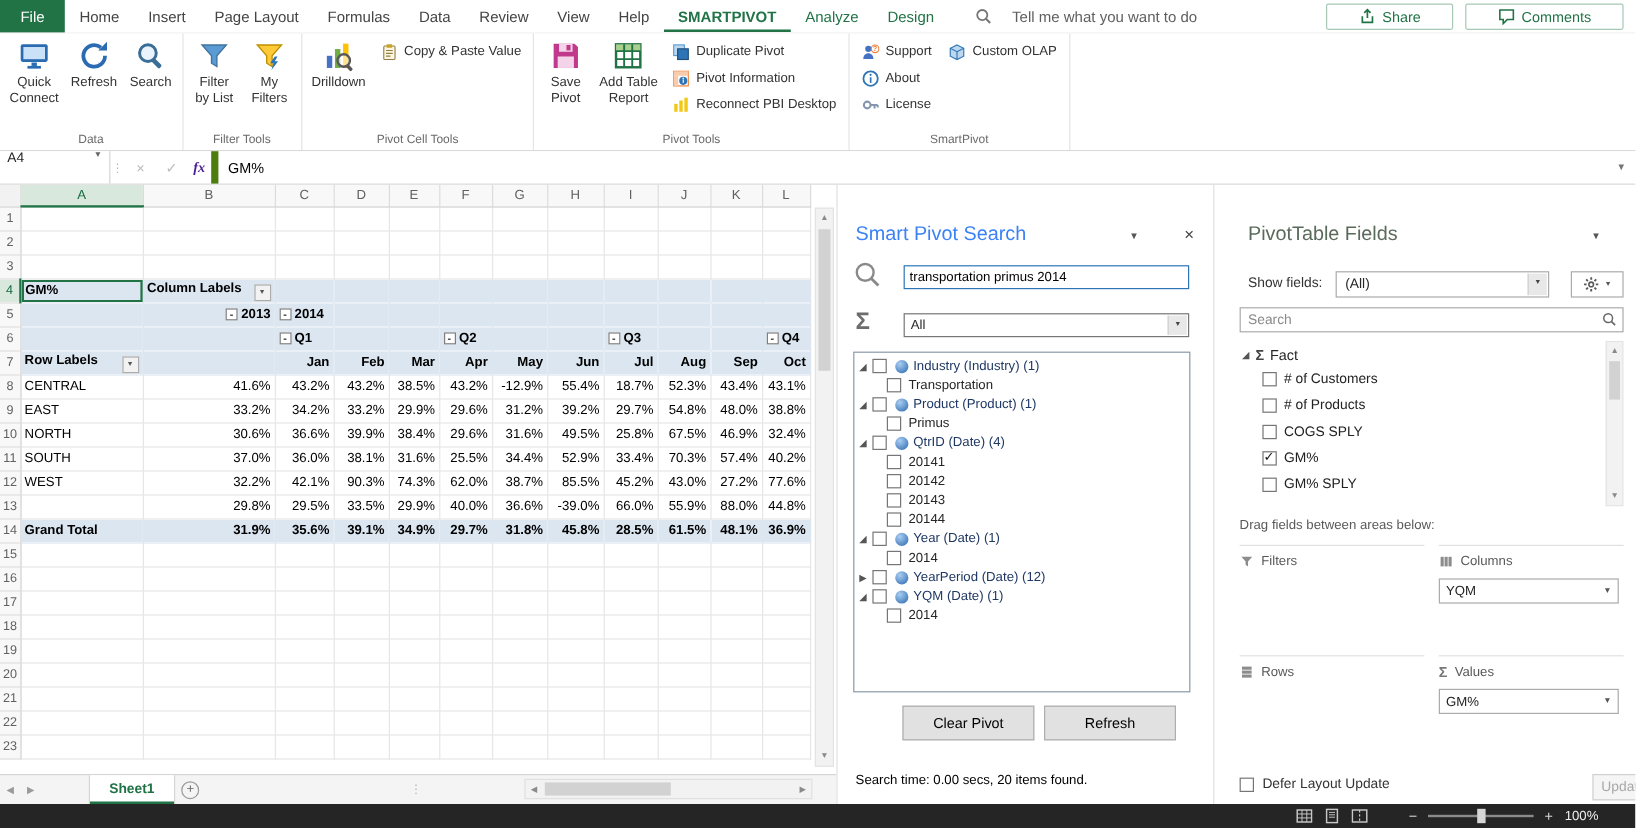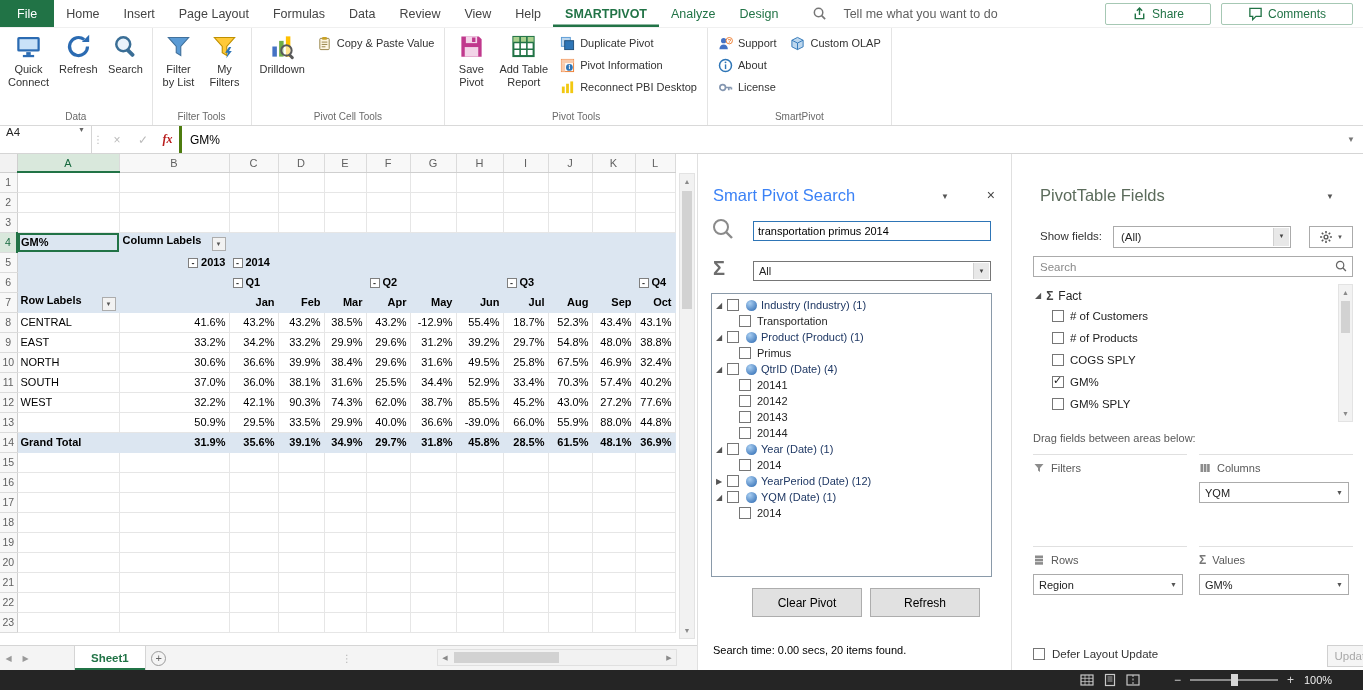--- a/index.html
+++ b/index.html
@@ -33,21 +33,21 @@
   .rbtn-small{display:flex;align-items:center;gap:5px;height:20px;padding:0 5px;font-size:11px;color:#333;white-space:nowrap}
   .rbtn-small .ic-sm svg{width:15px;height:15px}
 
   
   .fbar{position:absolute;top:126px;left:0;right:0;height:28px;background:#fff;border-bottom:1px solid #D5D5D5;display:flex;align-items:stretch}
   .namebox{width:92px;border-right:1px solid #D5D5D5;display:flex;align-items:flex-start;padding:0 6px;font-size:11.5px;gap:4px}
   .namebox .val{flex:1}
   .nb-arrow{font-size:7px;color:#666}
   .fb-grip{width:12px;display:flex;align-items:center;justify-content:center;color:#b9b9b9;font-size:10px}
   .fb-ic{width:26px;display:flex;align-items:center;justify-content:center;font-size:12px;color:#BBB}
-  .fb-ic.fx{font-family:"Liberation Serif",serif;font-style:italic;color:#b91c1c;font-weight:bold;border-right:3px solid #4d7c0f}
+  .fb-ic.fx{font-family:"Liberation Serif",serif;font-style:italic;color:#4c1d95;font-weight:bold;border-right:6px solid #4d7c0f}
   .fb-content{flex:1;display:flex;align-items:center;padding:0 8px;font-size:12px;color:#000}
   .fb-expand{width:24px;display:flex;align-items:center;justify-content:center;color:#777;font-size:8px}
 
   
   .gridarea{position:absolute;left:0;top:154px;width:697px;height:516px;background:#fff;overflow:hidden}
   table.grid{border-collapse:collapse;table-layout:fixed;position:absolute;left:0;top:0}
   .grid th,.grid td{overflow:hidden;white-space:nowrap}
   th.corner{width:17px;height:18px;background:#F2F2F2;border-right:1px solid #CFCFCF;border-bottom:1px solid #CFCFCF}
   th.colhdr{height:18px;background:#F8F8F8;border-right:1px solid #DBDBDB;border-bottom:1px solid #CFCFCF;font-size:11px;font-weight:normal;color:#616161;text-align:center}
   th.colhdr.hl{background:#D9E8DC;color:#15693E;border-bottom:2px solid var(--green)}
@@ -644,21 +644,21 @@
             <td class="cell ar"><span class="ctext">38.7%</span></td>
             <td class="cell ar"><span class="ctext">85.5%</span></td>
             <td class="cell ar"><span class="ctext">45.2%</span></td>
             <td class="cell ar"><span class="ctext">43.0%</span></td>
             <td class="cell ar"><span class="ctext">27.2%</span></td>
             <td class="cell ar"><span class="ctext">77.6%</span></td>
           </tr>
           <tr>
             <th class="rowhdr">13</th>
             <td class="cell"></td>
-            <td class="cell ar"><span class="ctext">50.9%</span></td>
+            <td class="cell ar"><span class="ctext">29.8%</span></td>
             <td class="cell ar"><span class="ctext">29.5%</span></td>
             <td class="cell ar"><span class="ctext">33.5%</span></td>
             <td class="cell ar"><span class="ctext">29.9%</span></td>
             <td class="cell ar"><span class="ctext">40.0%</span></td>
             <td class="cell ar"><span class="ctext">36.6%</span></td>
             <td class="cell ar"><span class="ctext">-39.0%</span></td>
             <td class="cell ar"><span class="ctext">66.0%</span></td>
             <td class="cell ar"><span class="ctext">55.9%</span></td>
             <td class="cell ar"><span class="ctext">88.0%</span></td>
             <td class="cell ar"><span class="ctext">44.8%</span></td>
@@ -1025,26 +1025,20 @@
         <div class="quad-h">
           <span class="ic">
               <svg viewBox="0 0 12 12">
                 <rect x="2" y="1.5" width="8" height="2.6" fill="#8c8c8c"></rect>
                 <rect x="2" y="4.8" width="8" height="2.6" fill="#8c8c8c"></rect>
                 <rect x="2" y="8.1" width="8" height="2.6" fill="#8c8c8c"></rect>
               </svg>
             </span>
           <span>Rows</span>
         </div>
-        <div class="quad-items">
-            <div class="pill">
-              <span class="pill-label">Region</span>
-              <span class="pill-arrow">▼</span>
-            </div>
-          </div>
       </div>
       <div class="quad">
         <div class="quad-h">
           <span class="sigma">Σ</span>
           <span>Values</span>
         </div>
         <div class="quad-items">
             <div class="pill">
               <span class="pill-label">GM%</span>
               <span class="pill-arrow">▼</span>

